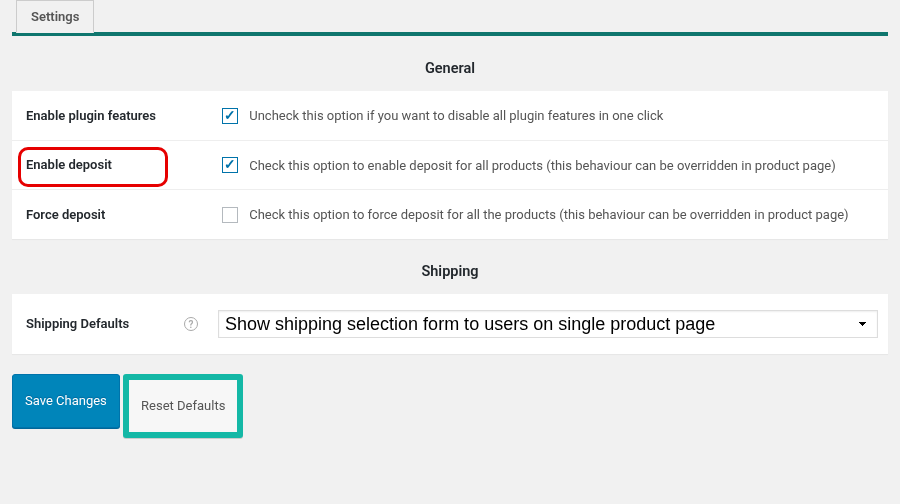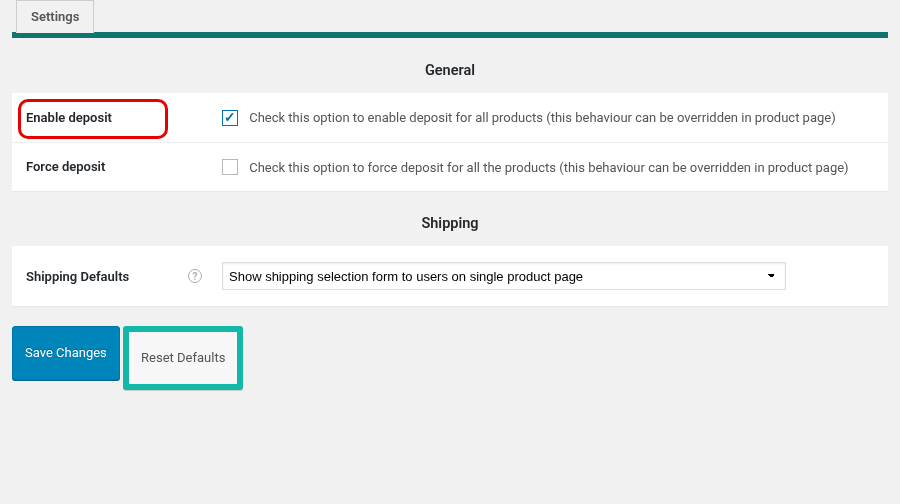--- a/index.html
+++ b/index.html
@@ -9,21 +9,21 @@
       font-size: 13px;
       color: #444;
       width: 900px;
       height: 504px;
       overflow: hidden;
     }
     .wrap {
       padding: 0 12px 12px 12px;
     }
     .tab-wrapper {
-      border-bottom: 6px solid #0f766e;
+      border-bottom: 4px solid #0f766e;
       padding-top: 0;
       margin: 0 0 0 0;
     }
     .tab {
       display: inline-block;
       background: #f1f1f1;
       border: 1px solid #ccc;
       border-bottom: 1px solid #f1f1f1;
       padding: 8px 14px;
       font-size: 13px;
@@ -125,23 +125,23 @@
       border: 1px solid #ddd;
       box-shadow: inset 0 1px 2px rgba(0,0,0,0.07);
       font-size: 13px;
       height: 26px;
       width: 140px;
     }
     select {
       padding: 2px 24px 2px 6px;
       border: 1px solid #ddd;
       box-shadow: inset 0 1px 2px rgba(0,0,0,0.07);
-      font-size: 13px;
+      font-size: 18px;
       height: 28px;
-      width: 564px;
+      width: 660px;
       background: #fff;
       appearance: none;
       -webkit-appearance: none;
       background-image: linear-gradient(45deg, transparent 50%, #000 50%), linear-gradient(135deg, #000 50%, transparent 50%);
       background-position: calc(100% - 14px) 11px, calc(100% - 10px) 11px;
       background-size: 4px 4px, 4px 4px;
       background-repeat: no-repeat;
     }
     .buttons {
       margin-top: 20px;
@@ -173,20 +173,27 @@
 <body>
 
 <div class="wrap">
   <div class="tab-wrapper">
     <span class="tab">Settings</span>
   </div>
 
   <h3 class="section-title">General</h3>
   <table class="form-table">
     <tbody>
+        <tr>
+      <th>Enable plugin features</th>
+      <td>
+        <span class="checkbox checked"></span>
+        <span class="desc">Uncheck this option if you want to disable all plugin features in one click</span>
+      </td>
+    </tr>
     <tr>
       <th style="position:relative;">
         <span>Enable deposit</span>
         <span class="highlight"></span>
       </th>
       <td>
         <span class="checkbox checked"></span>
         <span class="desc">Check this option to enable deposit for all products (this behaviour can be overridden in product page)</span>
       </td>
     </tr>

